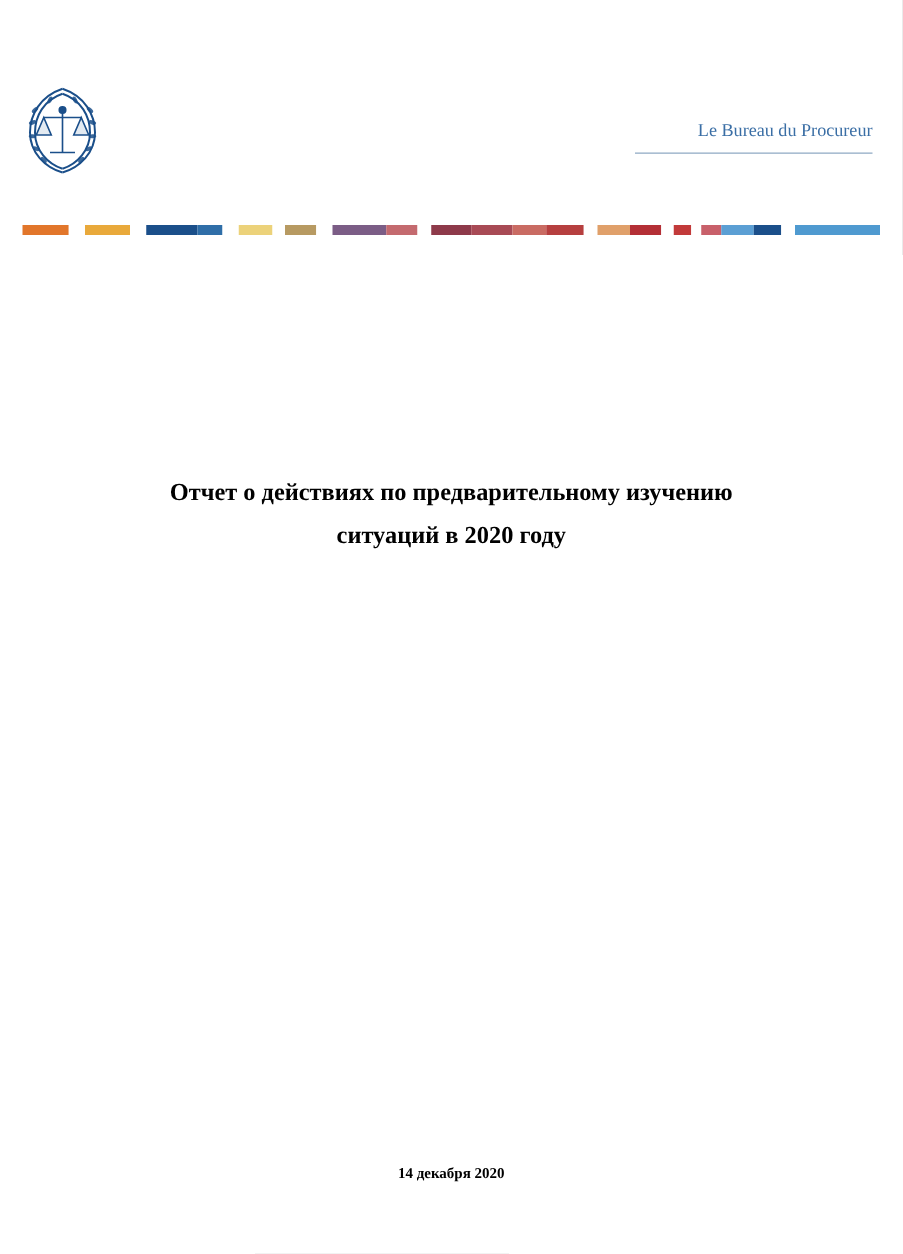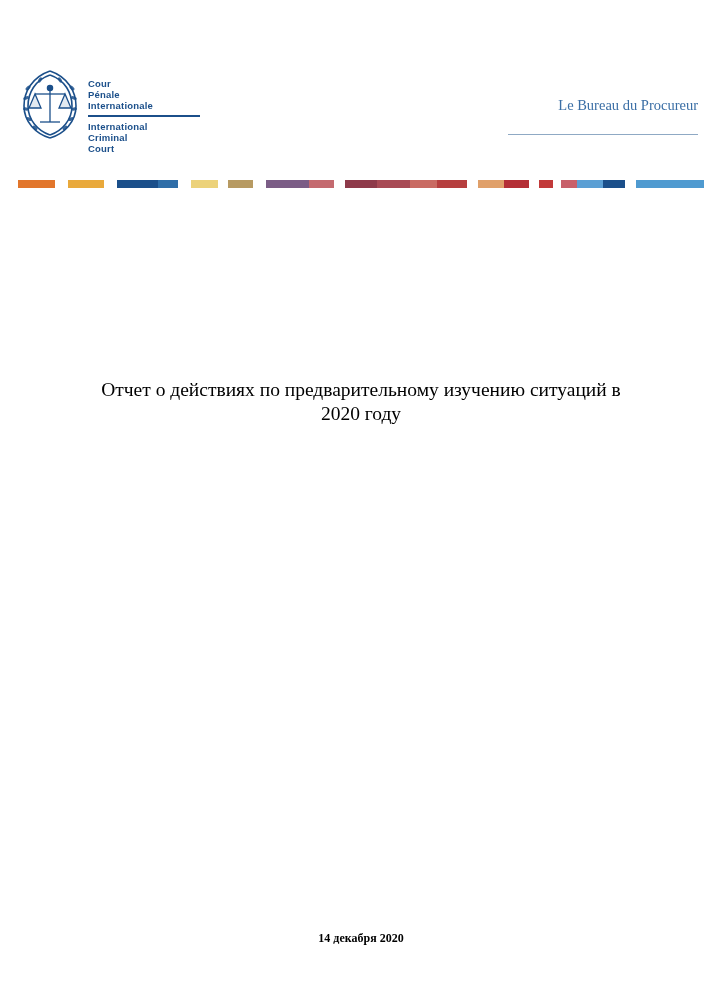--- a/index.html
+++ b/index.html
@@ -64,21 +64,21 @@
     position: absolute;
     right: 24px;
     top: 36px;
     text-align: right;
     color: #3a6ea5;
     font-family: "Liberation Serif", serif;
     font-size: 14.5px;
     line-height: 19px;
   }
   .otp .line-fr {
-    padding-bottom: 18px;
+    padding-bottom: 6px;
   }
   .otp-rule {
     width: 190px;
     height: 1px;
     background: #8fa9c4;
     margin: 1px 0 2px auto;
   }
 
   
   .colorbar {
@@ -96,23 +96,23 @@
   }
 
   
   .title {
     position: absolute;
     top: 378px;
     left: 96px;
     width: 530px;
     text-align: center;
     font-family: "Liberation Serif", serif;
-    font-weight: normal;
+    font-weight: bold;
     font-size: 19.5px;
-    line-height: 24px;
+    line-height: 34px;
     color: #000000;
   }
 
   
   .docdate {
     position: absolute;
     top: 931px;
     left: 0;
     width: 722px;
     text-align: center;
@@ -154,33 +154,20 @@
           <ellipse cx="54" cy="20" rx="3" ry="1.6" transform="rotate(40 54 20)"></ellipse>
           <ellipse cx="56" cy="30" rx="3" ry="1.6" transform="rotate(20 56 30)"></ellipse>
           <ellipse cx="56" cy="41" rx="3" ry="1.6" transform="rotate(-5 56 41)"></ellipse>
           <ellipse cx="53" cy="51" rx="3" ry="1.6" transform="rotate(-25 53 51)"></ellipse>
           <ellipse cx="47" cy="60" rx="3" ry="1.6" transform="rotate(-45 47 60)"></ellipse>
           <ellipse cx="22" cy="12" rx="3" ry="1.6" transform="rotate(-60 22 12)"></ellipse>
           <ellipse cx="42" cy="12" rx="3" ry="1.6" transform="rotate(60 42 12)"></ellipse>
         </g>
       </svg>
 
-      <div class="logo-text">
-        <div class="fr">
-          <div>Cour</div>
-          <div>Pénale</div>
-          <div>Internationale</div>
-        </div>
-        <div class="logo-rule"></div>
-        <div class="en">
-          <div>International</div>
-          <div>Criminal</div>
-          <div>Court</div>
-        </div>
-      </div>
     </div>
 
     <div class="otp">
       <div class="line-fr">Le Bureau du Procureur</div>
       <div class="otp-rule"></div>
     </div>
   </div>
 
   <div class="colorbar" id="colorbar">
       <span style="background: rgb(226, 118, 43); width: 40px;"></span>

